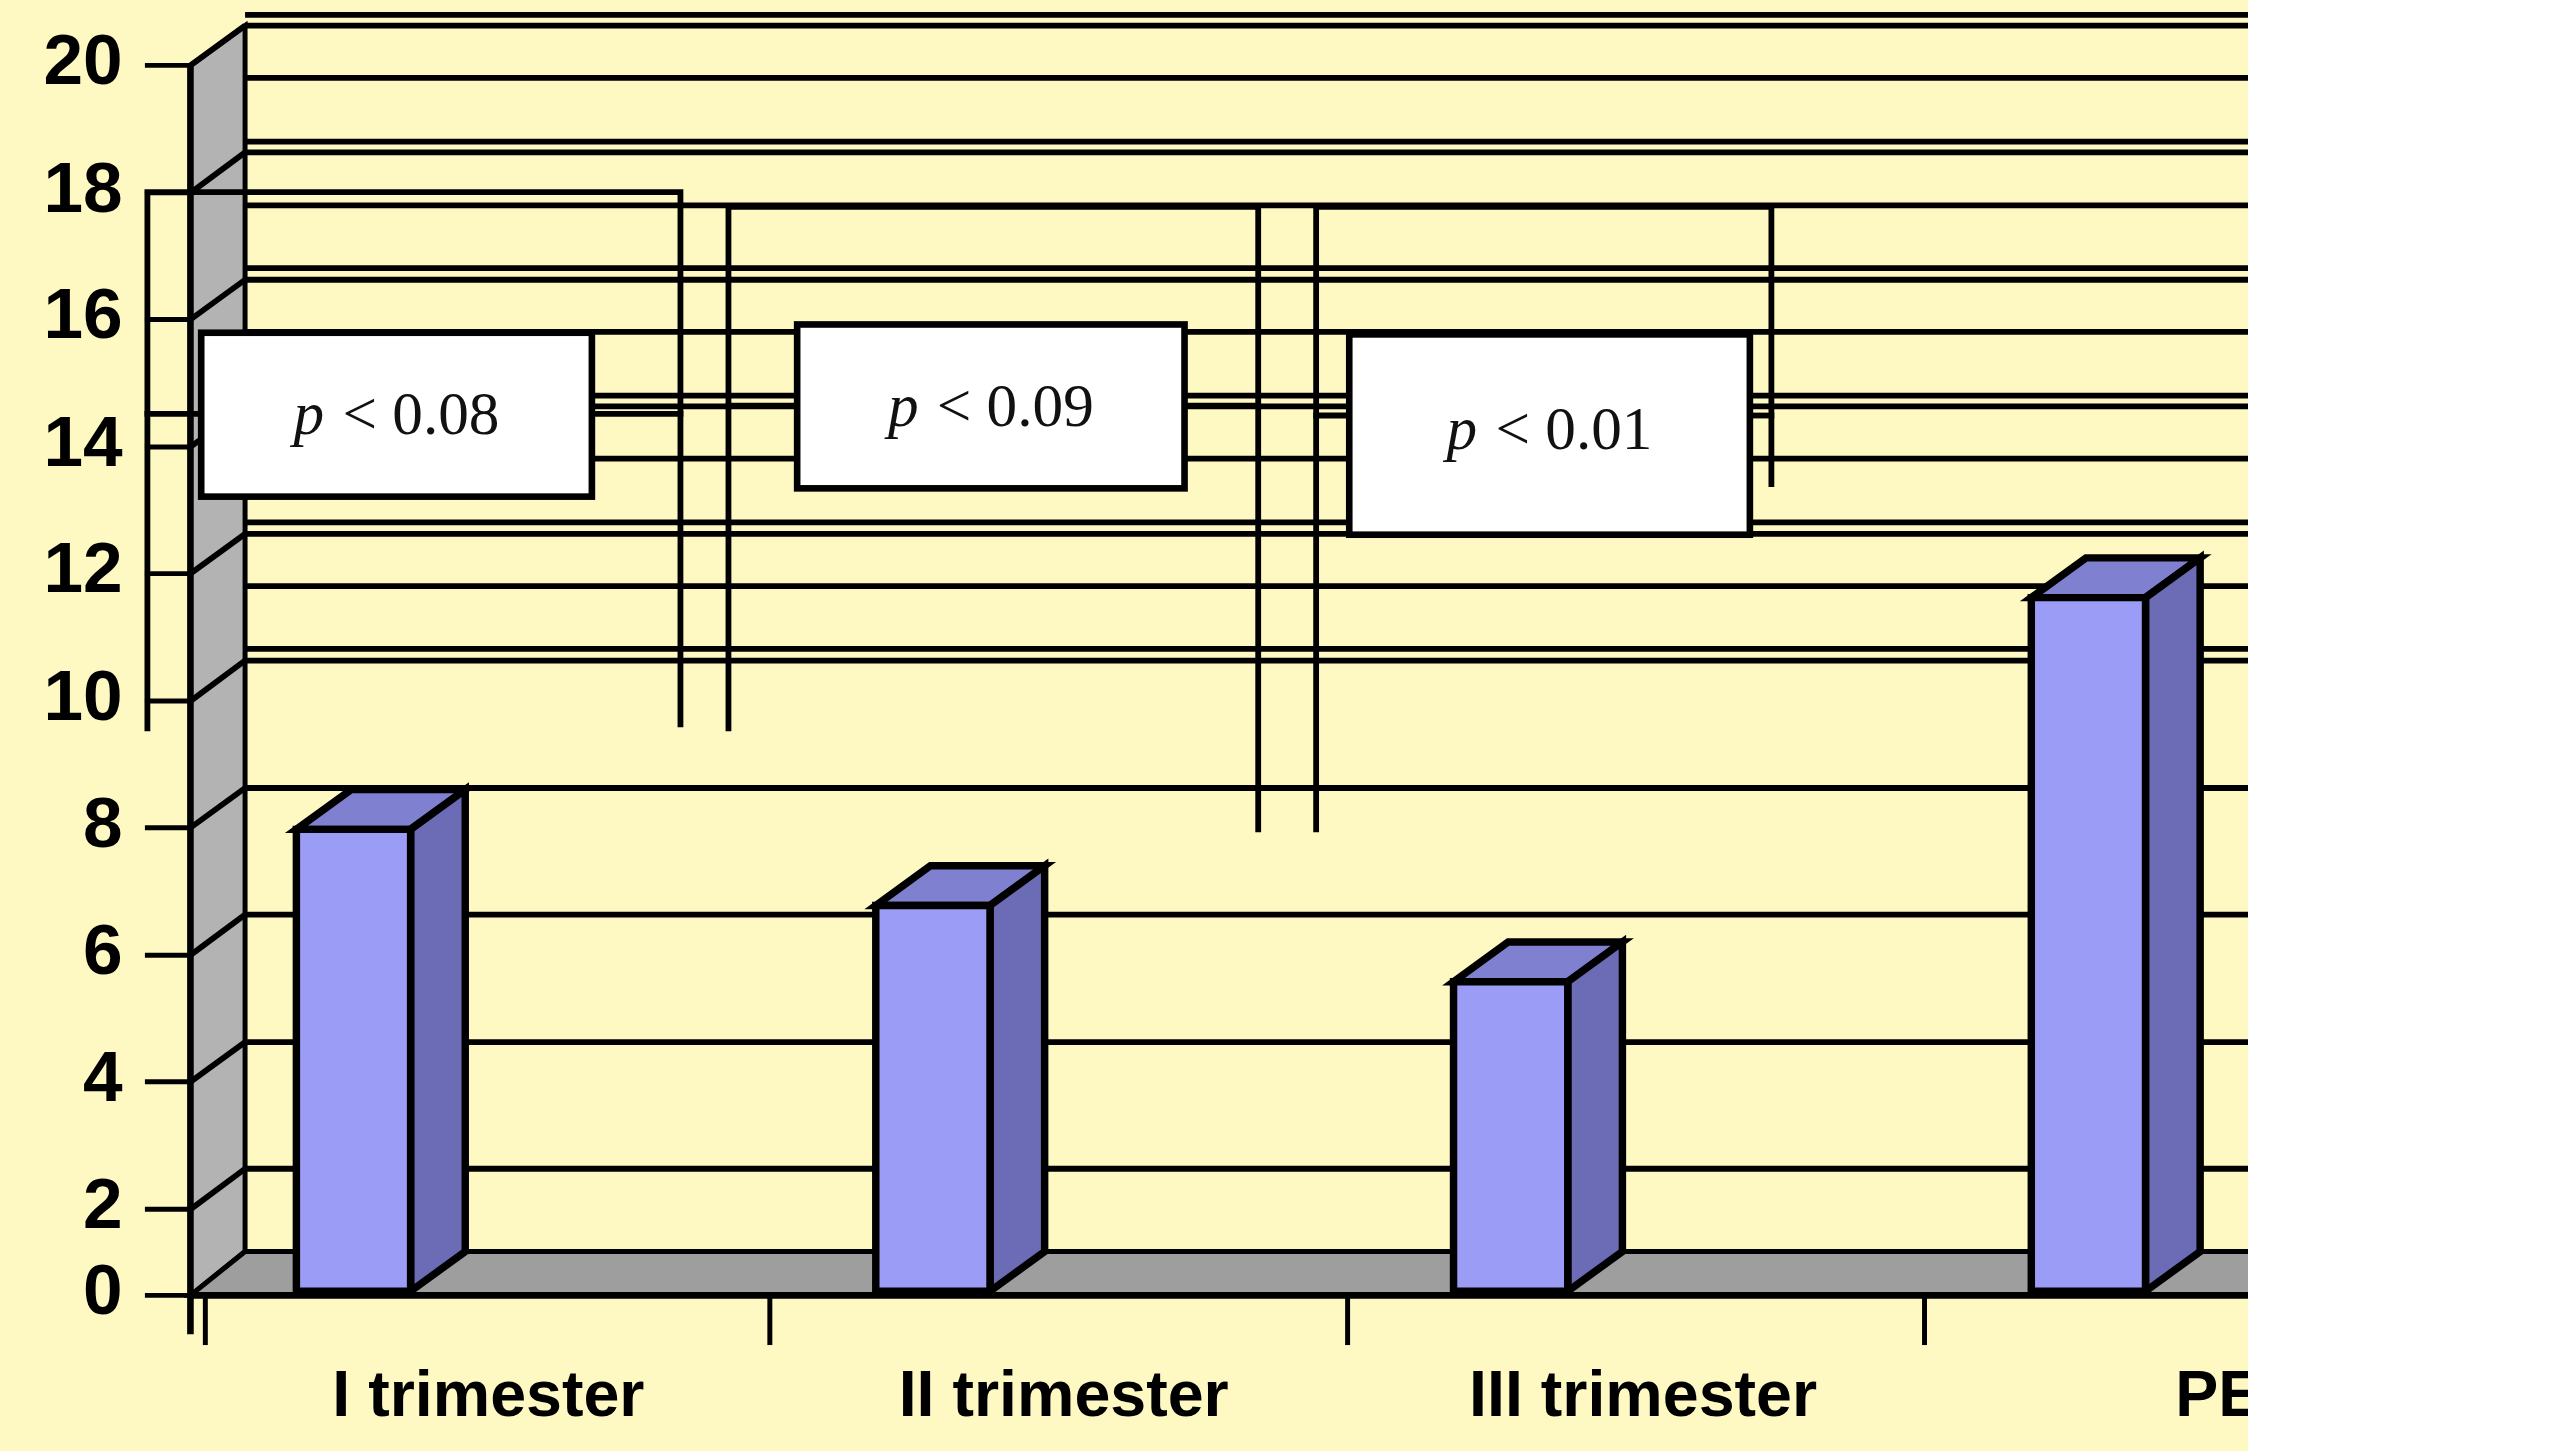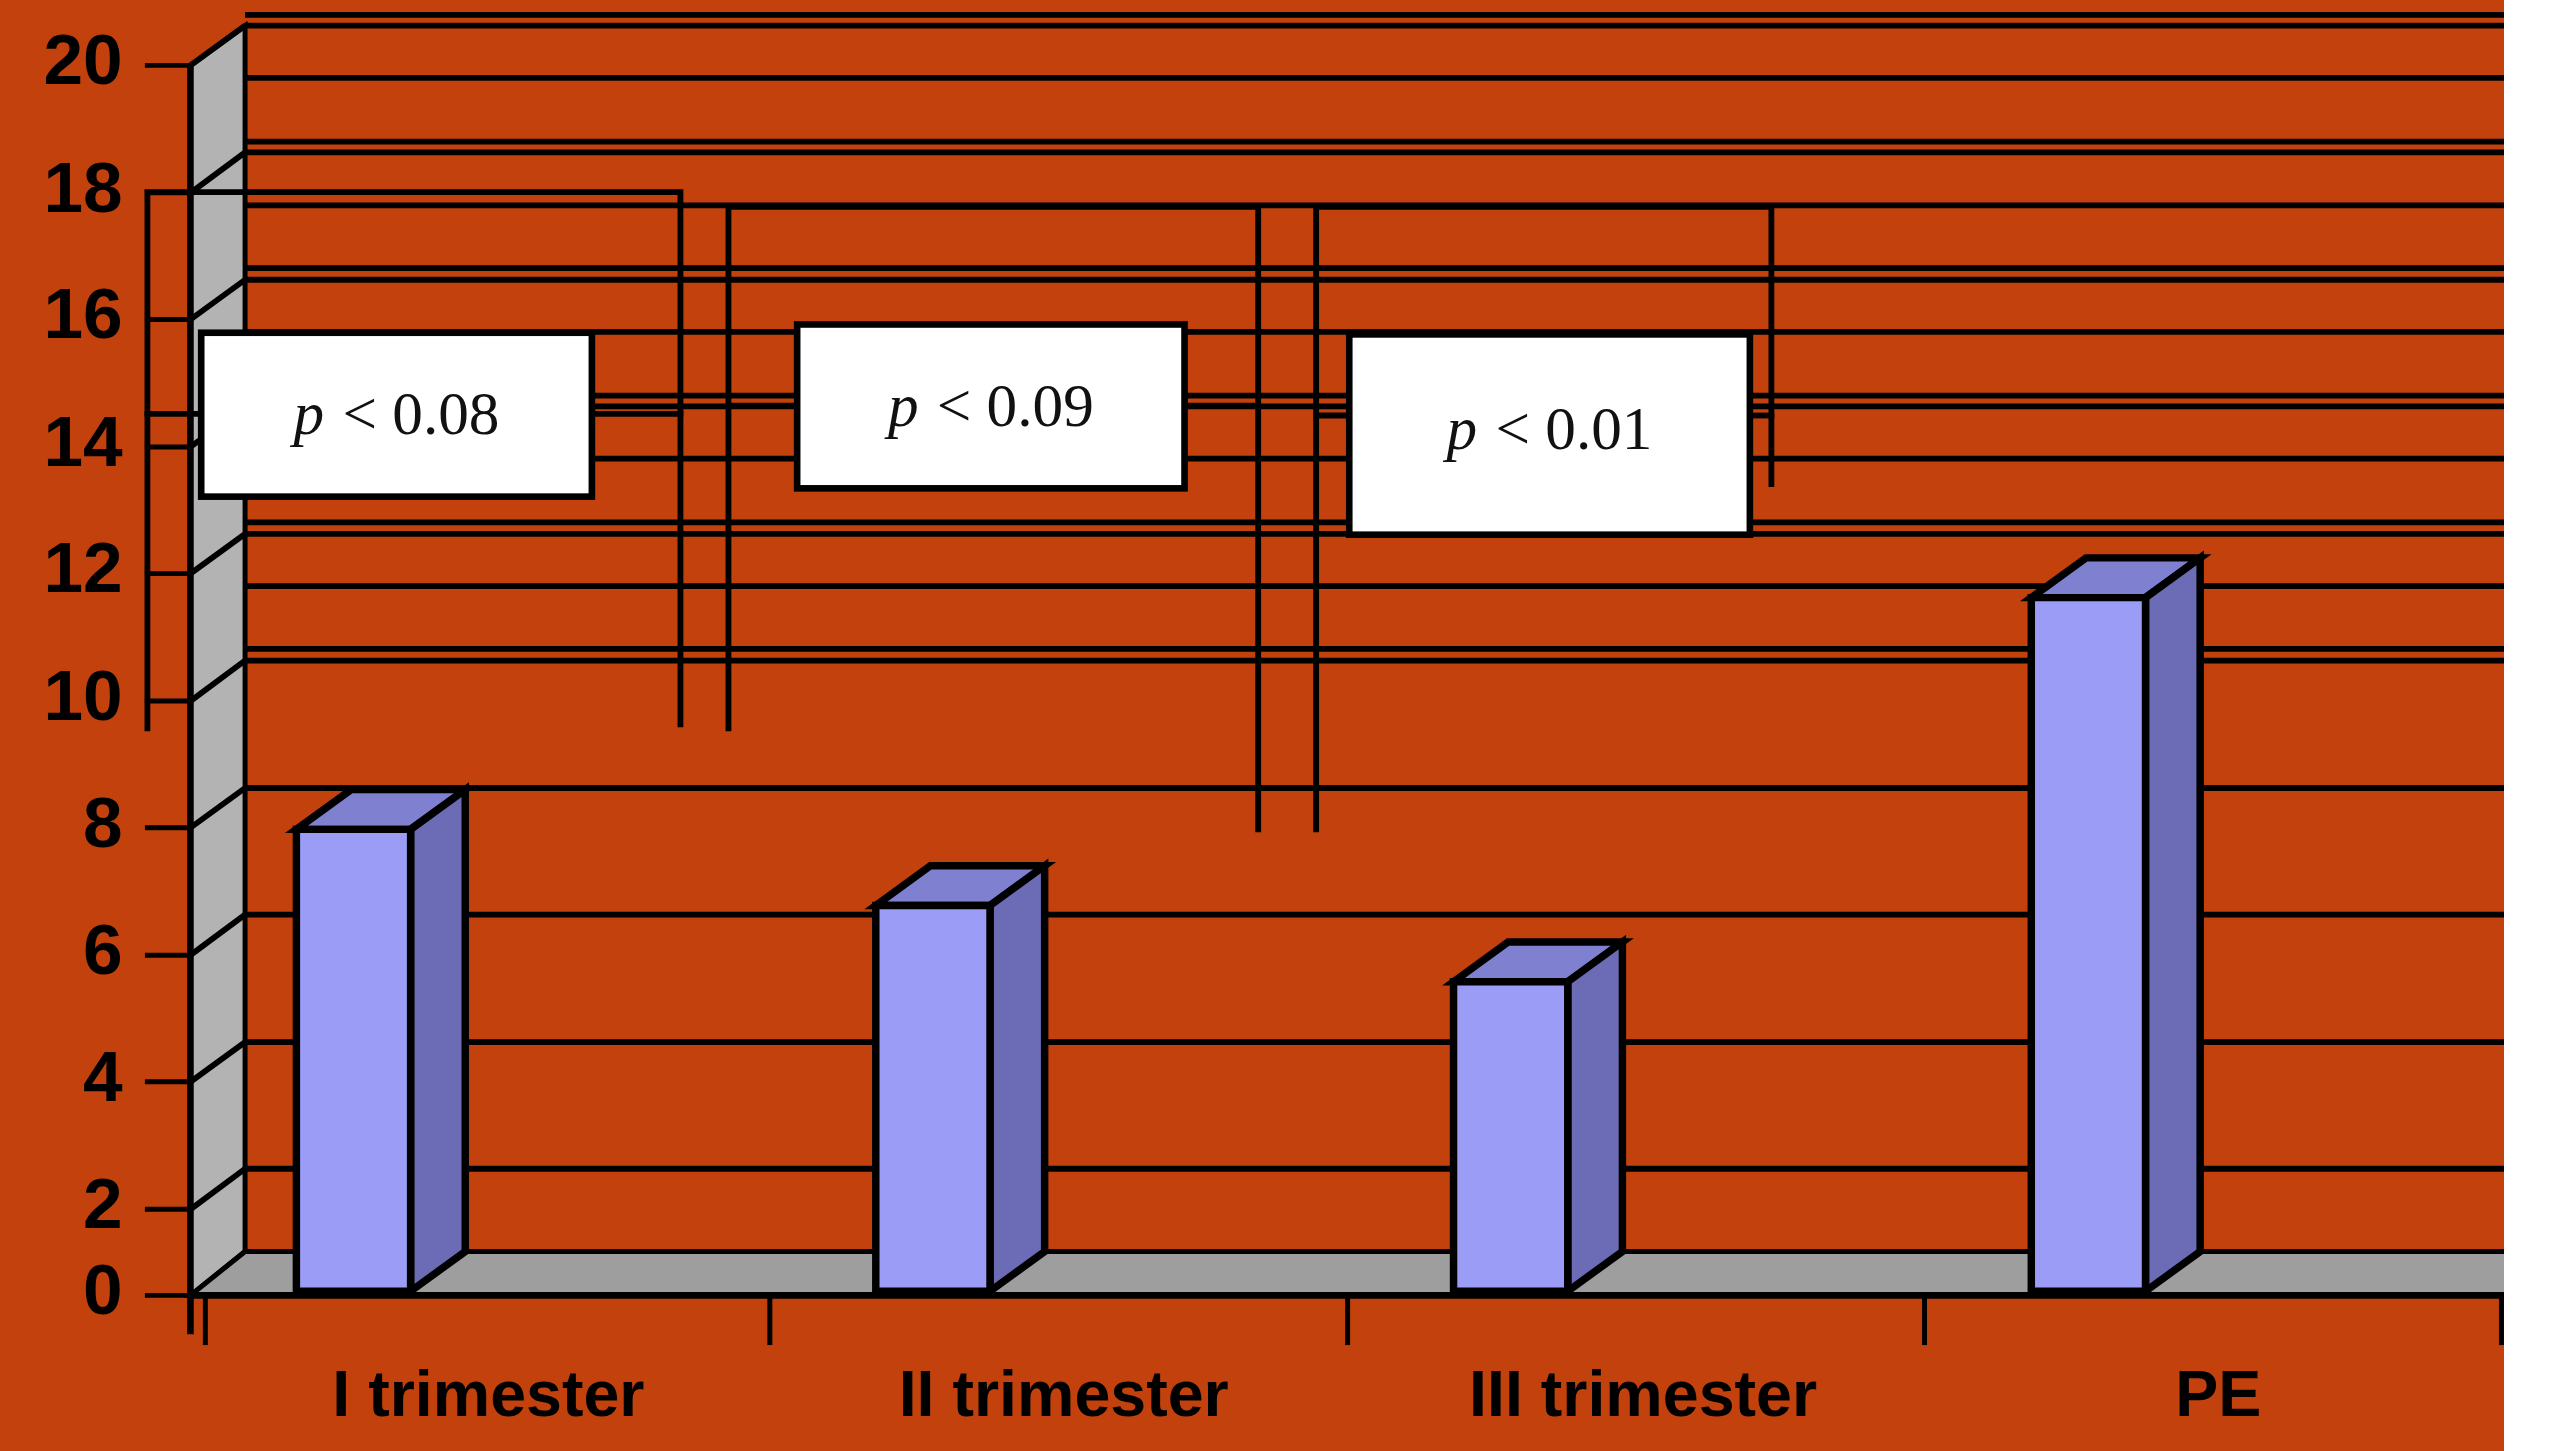--- a/index.html
+++ b/index.html
@@ -1,17 +1,17 @@
 <!DOCTYPE html>
 <html style="font-size:13.2px"><head>
 <meta charset="utf-8">
 <style>
   html,body{margin:0;padding:0;background:#ffffff;}
   body{font-family:"Liberation Sans",sans-serif;}
-  #stage{position:relative;width:2504px;height:1451px;background:#c2410c;overflow:hidden;}
+  #stage{position:relative;width:2248px;height:1451px;background:#fef9c3;overflow:hidden;}
   svg.chart{position:absolute;left:0;top:0;width:2576px;height:1451px;display:block;}
 
   .ytick-label{
     font-family:"Liberation Sans",sans-serif;
     font-weight:bold;
     font-size:86px;
     fill:#000;
     text-anchor:end;
     dominant-baseline:middle;
   }

